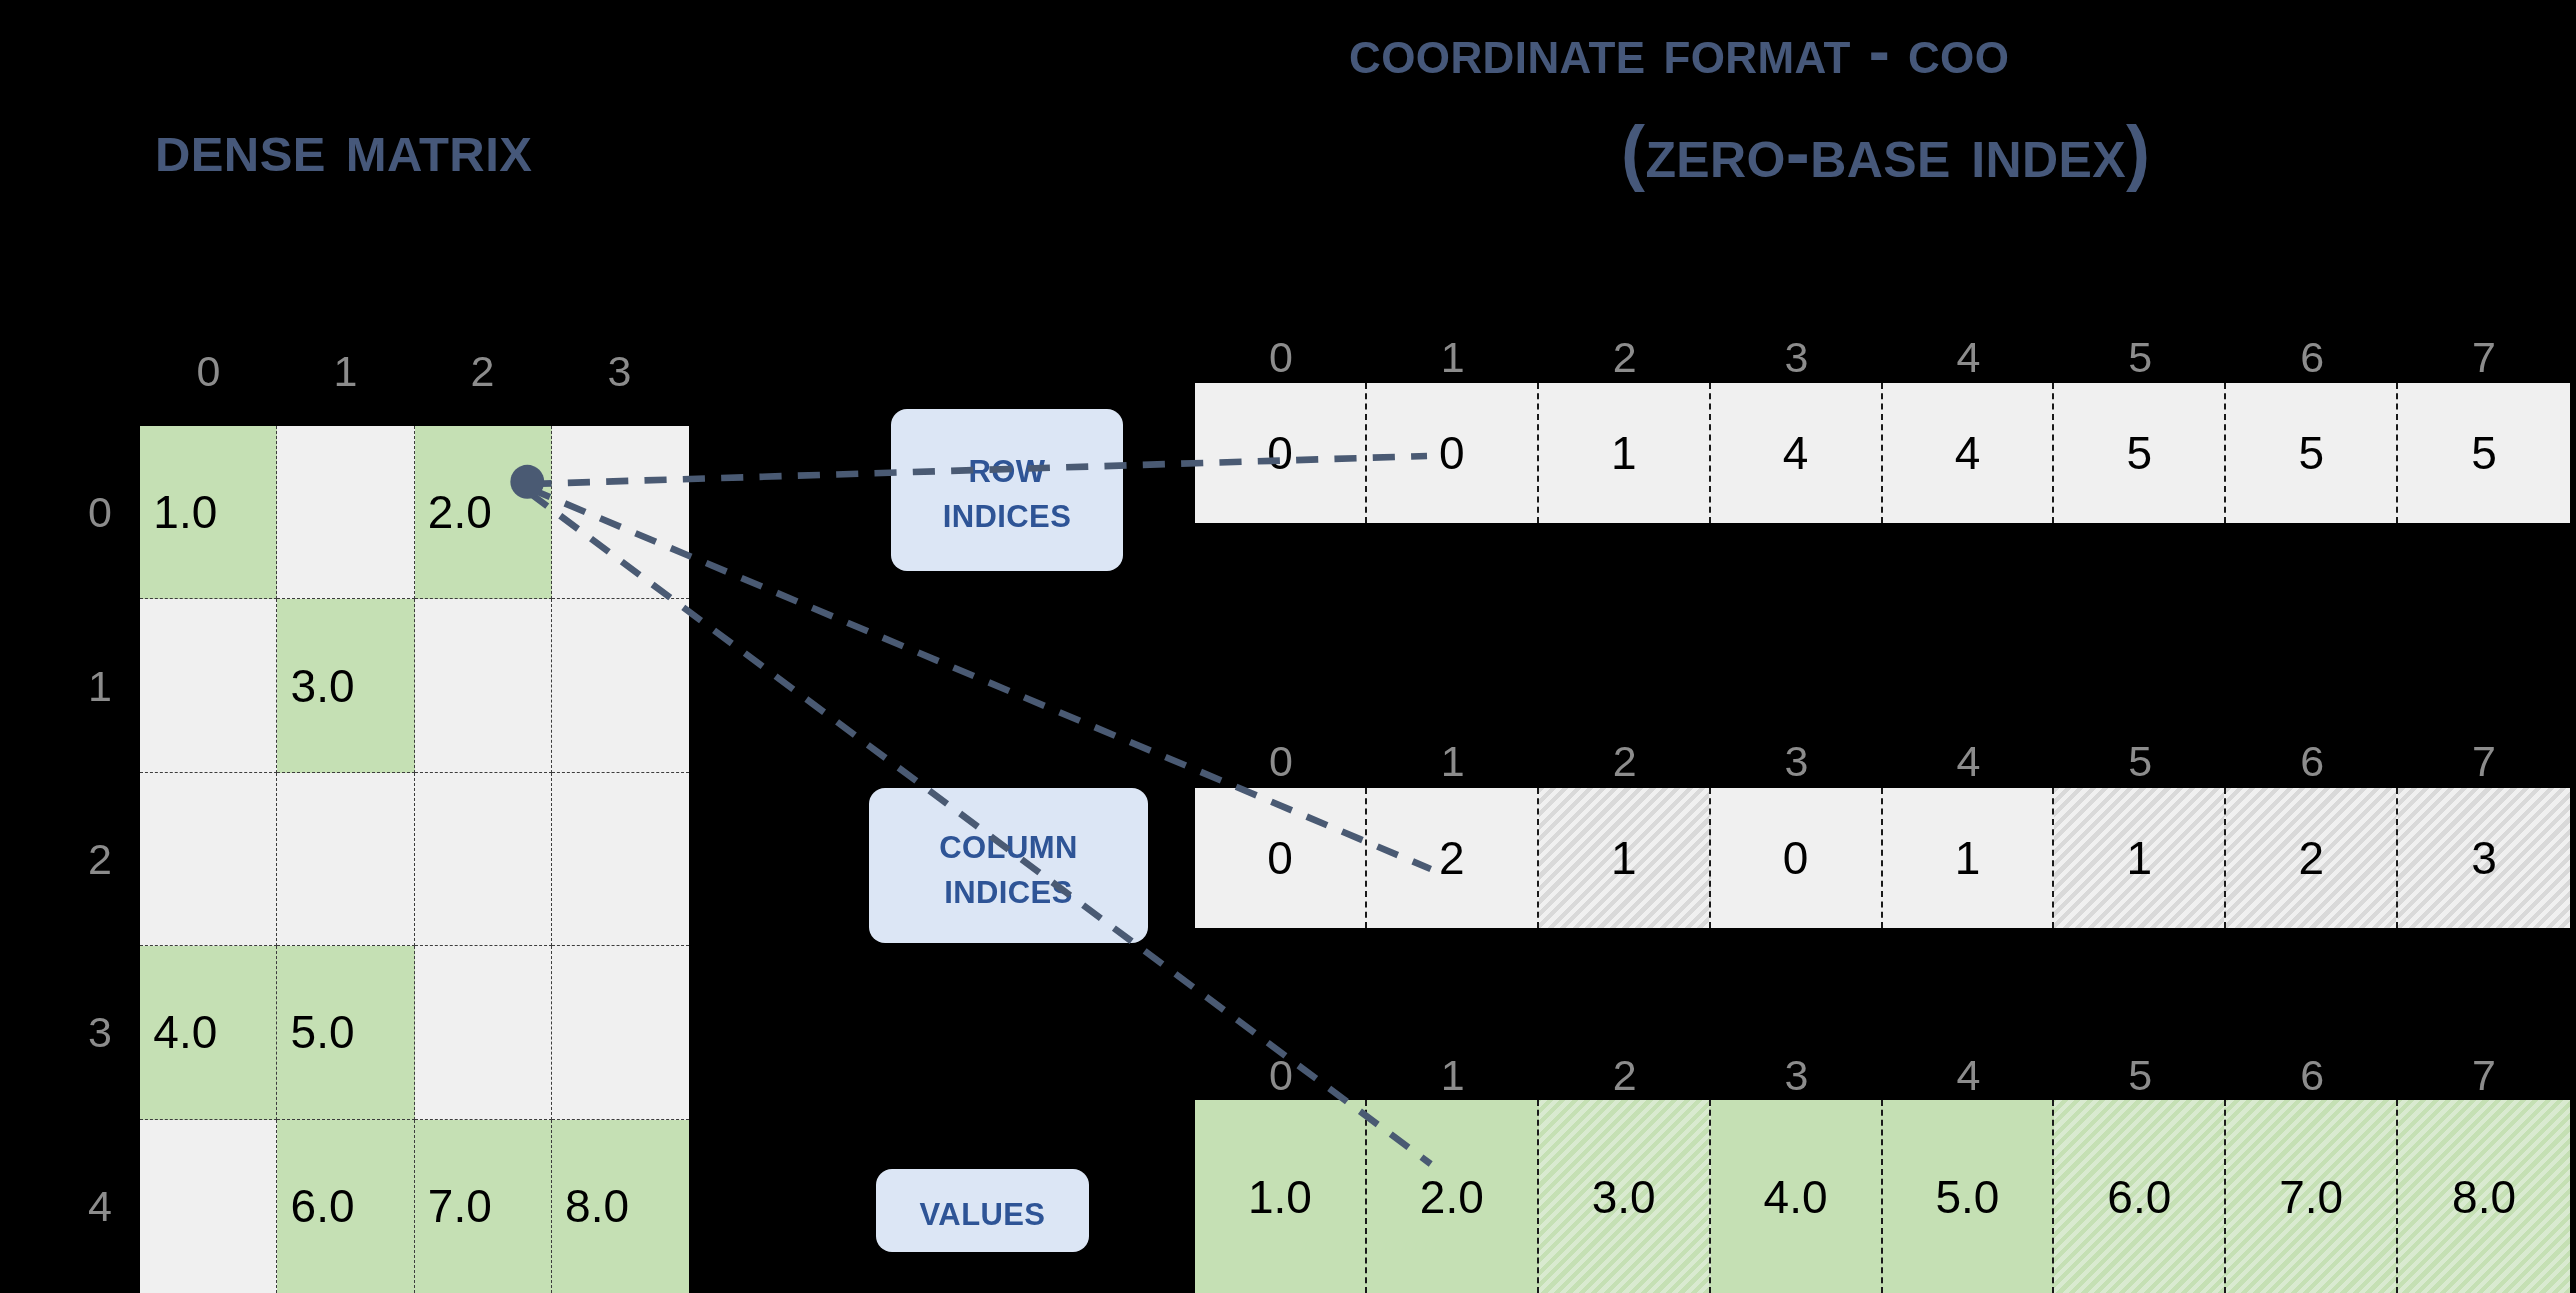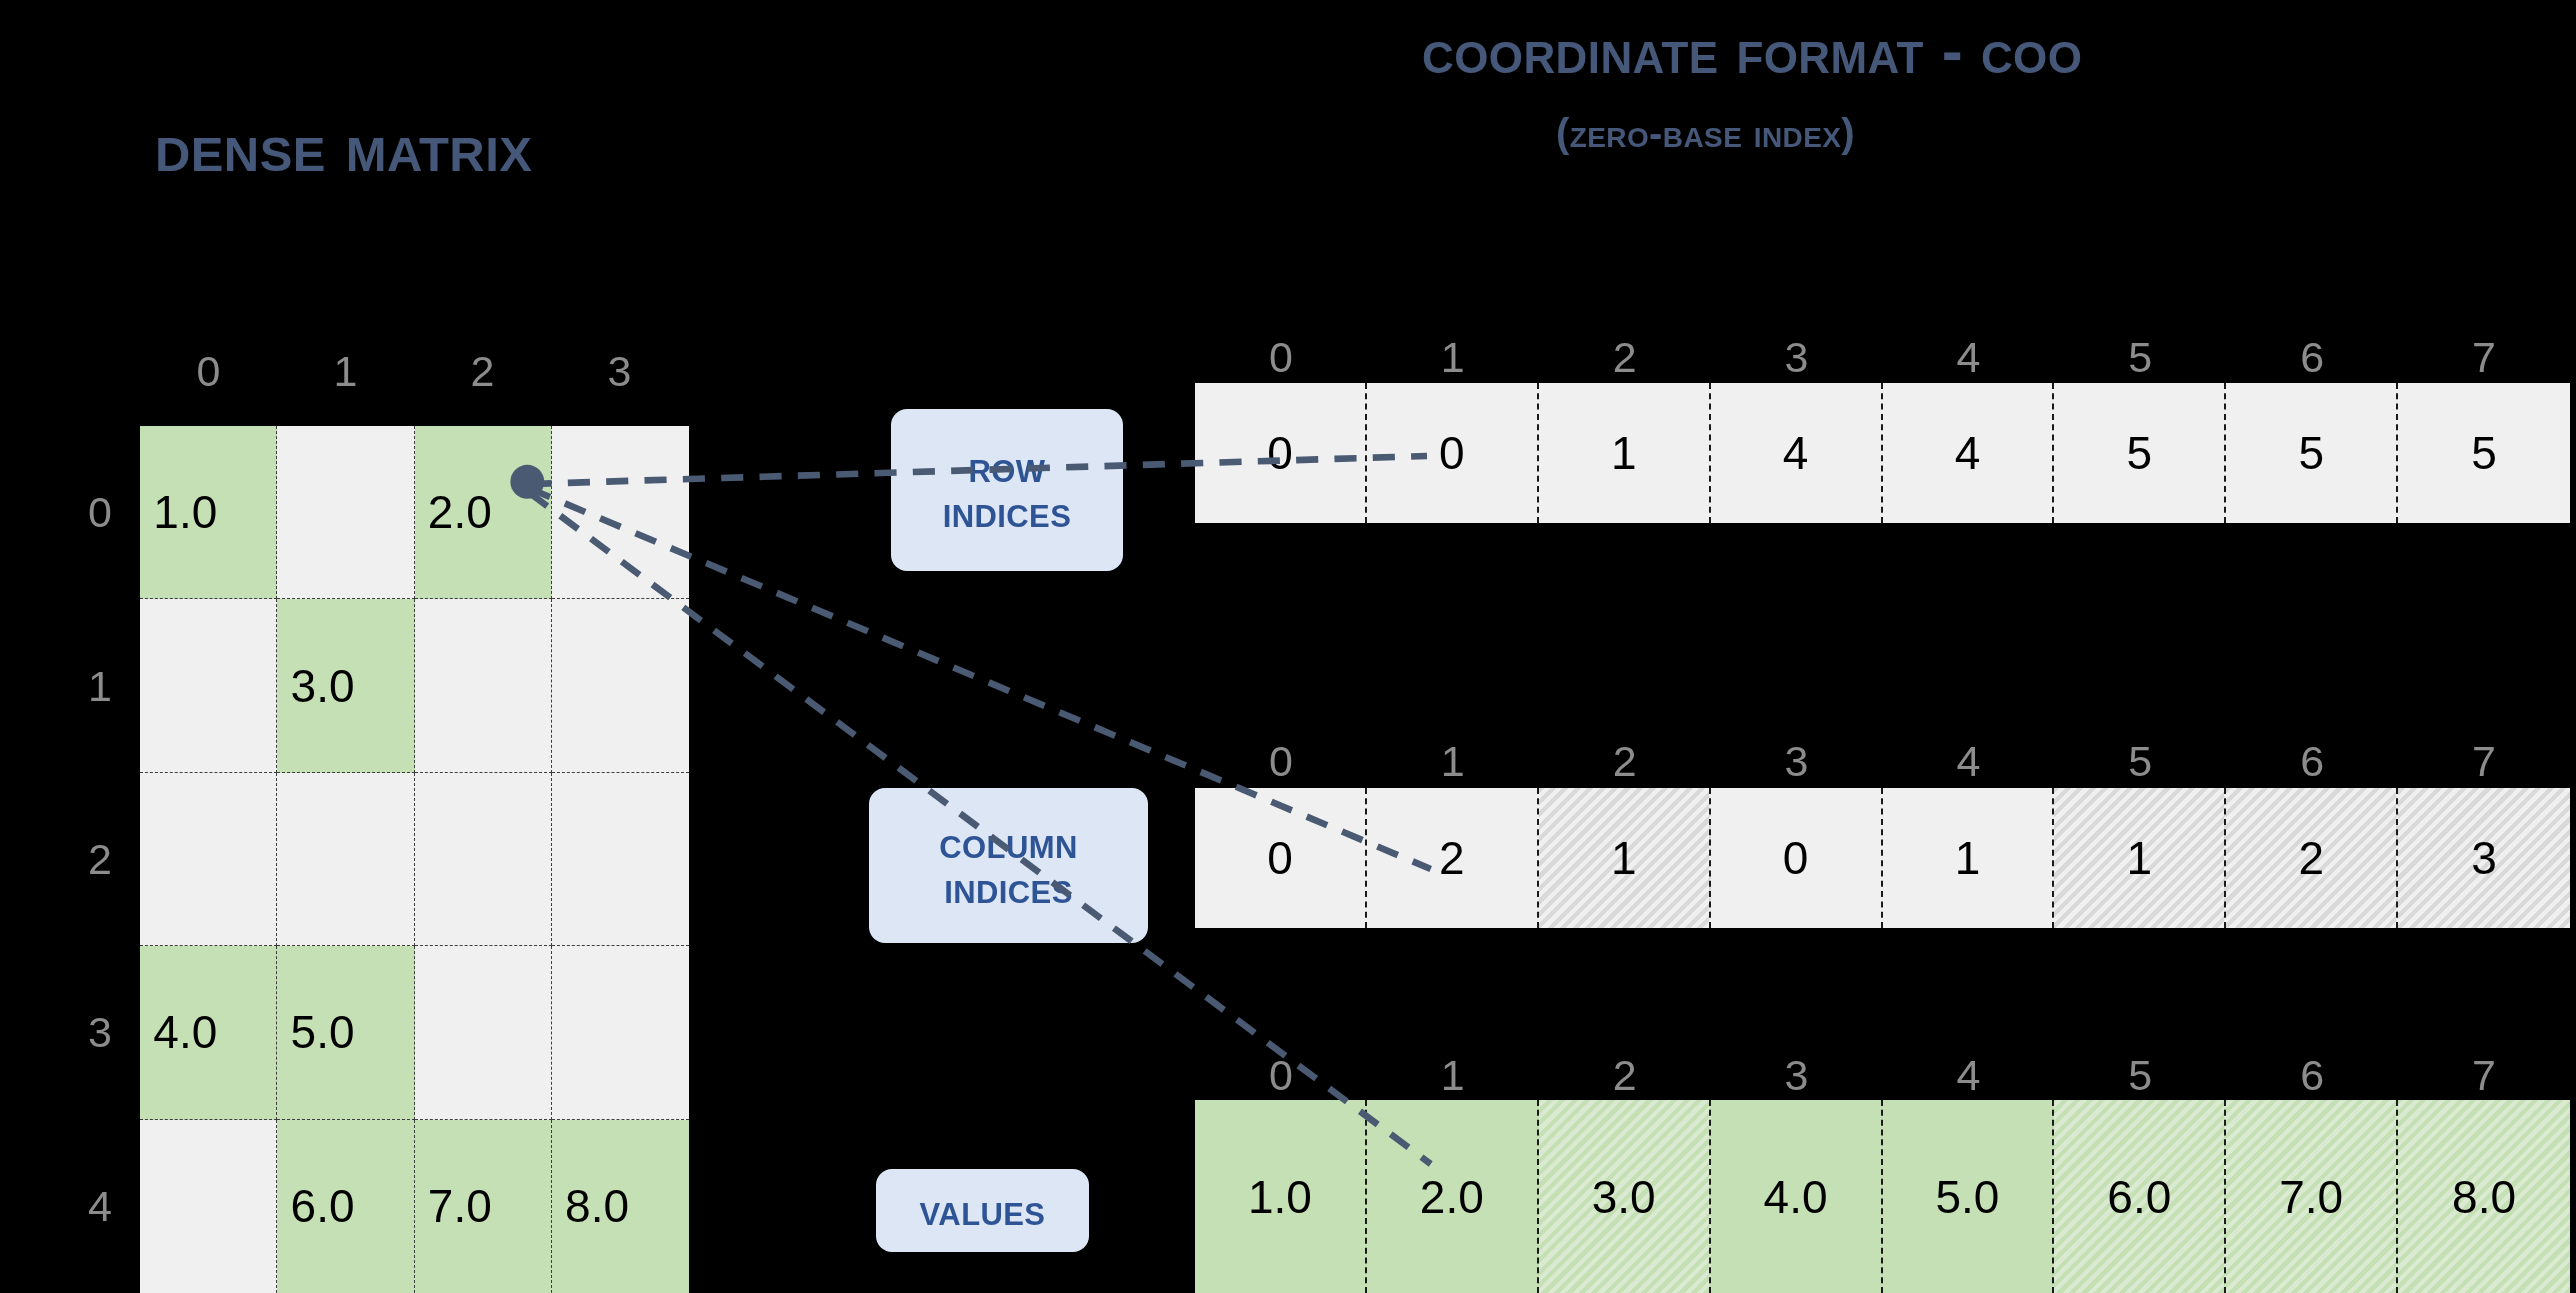--- a/index.html
+++ b/index.html
@@ -4,22 +4,22 @@
 <style>
   html,body{margin:0;padding:0;background:#000;}
   body{width:2576px;height:1294px;position:relative;overflow:hidden;
        font-family:"Liberation Sans",sans-serif;}
   .abs{position:absolute;}
 
   
   .title{color:#46587a;font-weight:bold;letter-spacing:0.4px;
          font-variant:small-caps;text-transform:lowercase;white-space:nowrap;}
   #dense-title{left:155px;top:107px;font-size:70px;}
-  #coo-title{left:1422px;top:14.7px;font-size:63px;}
-  #coo-sub{left:1556px;top:111px;font-size:40px;}
+  #coo-title{left:1349px;top:14.7px;font-size:63px;}
+  #coo-sub{left:1621px;top:111px;font-size:72px;}
 
   
   #matrix{left:140px;top:426px;width:549px;height:867px;}
   .m-row{display:flex;height:20%;}
   .m-cell{width:25%;height:100%;box-sizing:border-box;
           background:#f0f0f0;border-right:1.5px dashed #3d3d3d;border-bottom:1.5px dashed #3d3d3d;
           display:flex;align-items:center;justify-content:flex-start;
           color:#000;font-size:46px;padding-left:13.3px;box-sizing:border-box;}
   .m-cell.nz{background:#c5e0b4;}
   .m-cell:last-child{border-right:none;}

